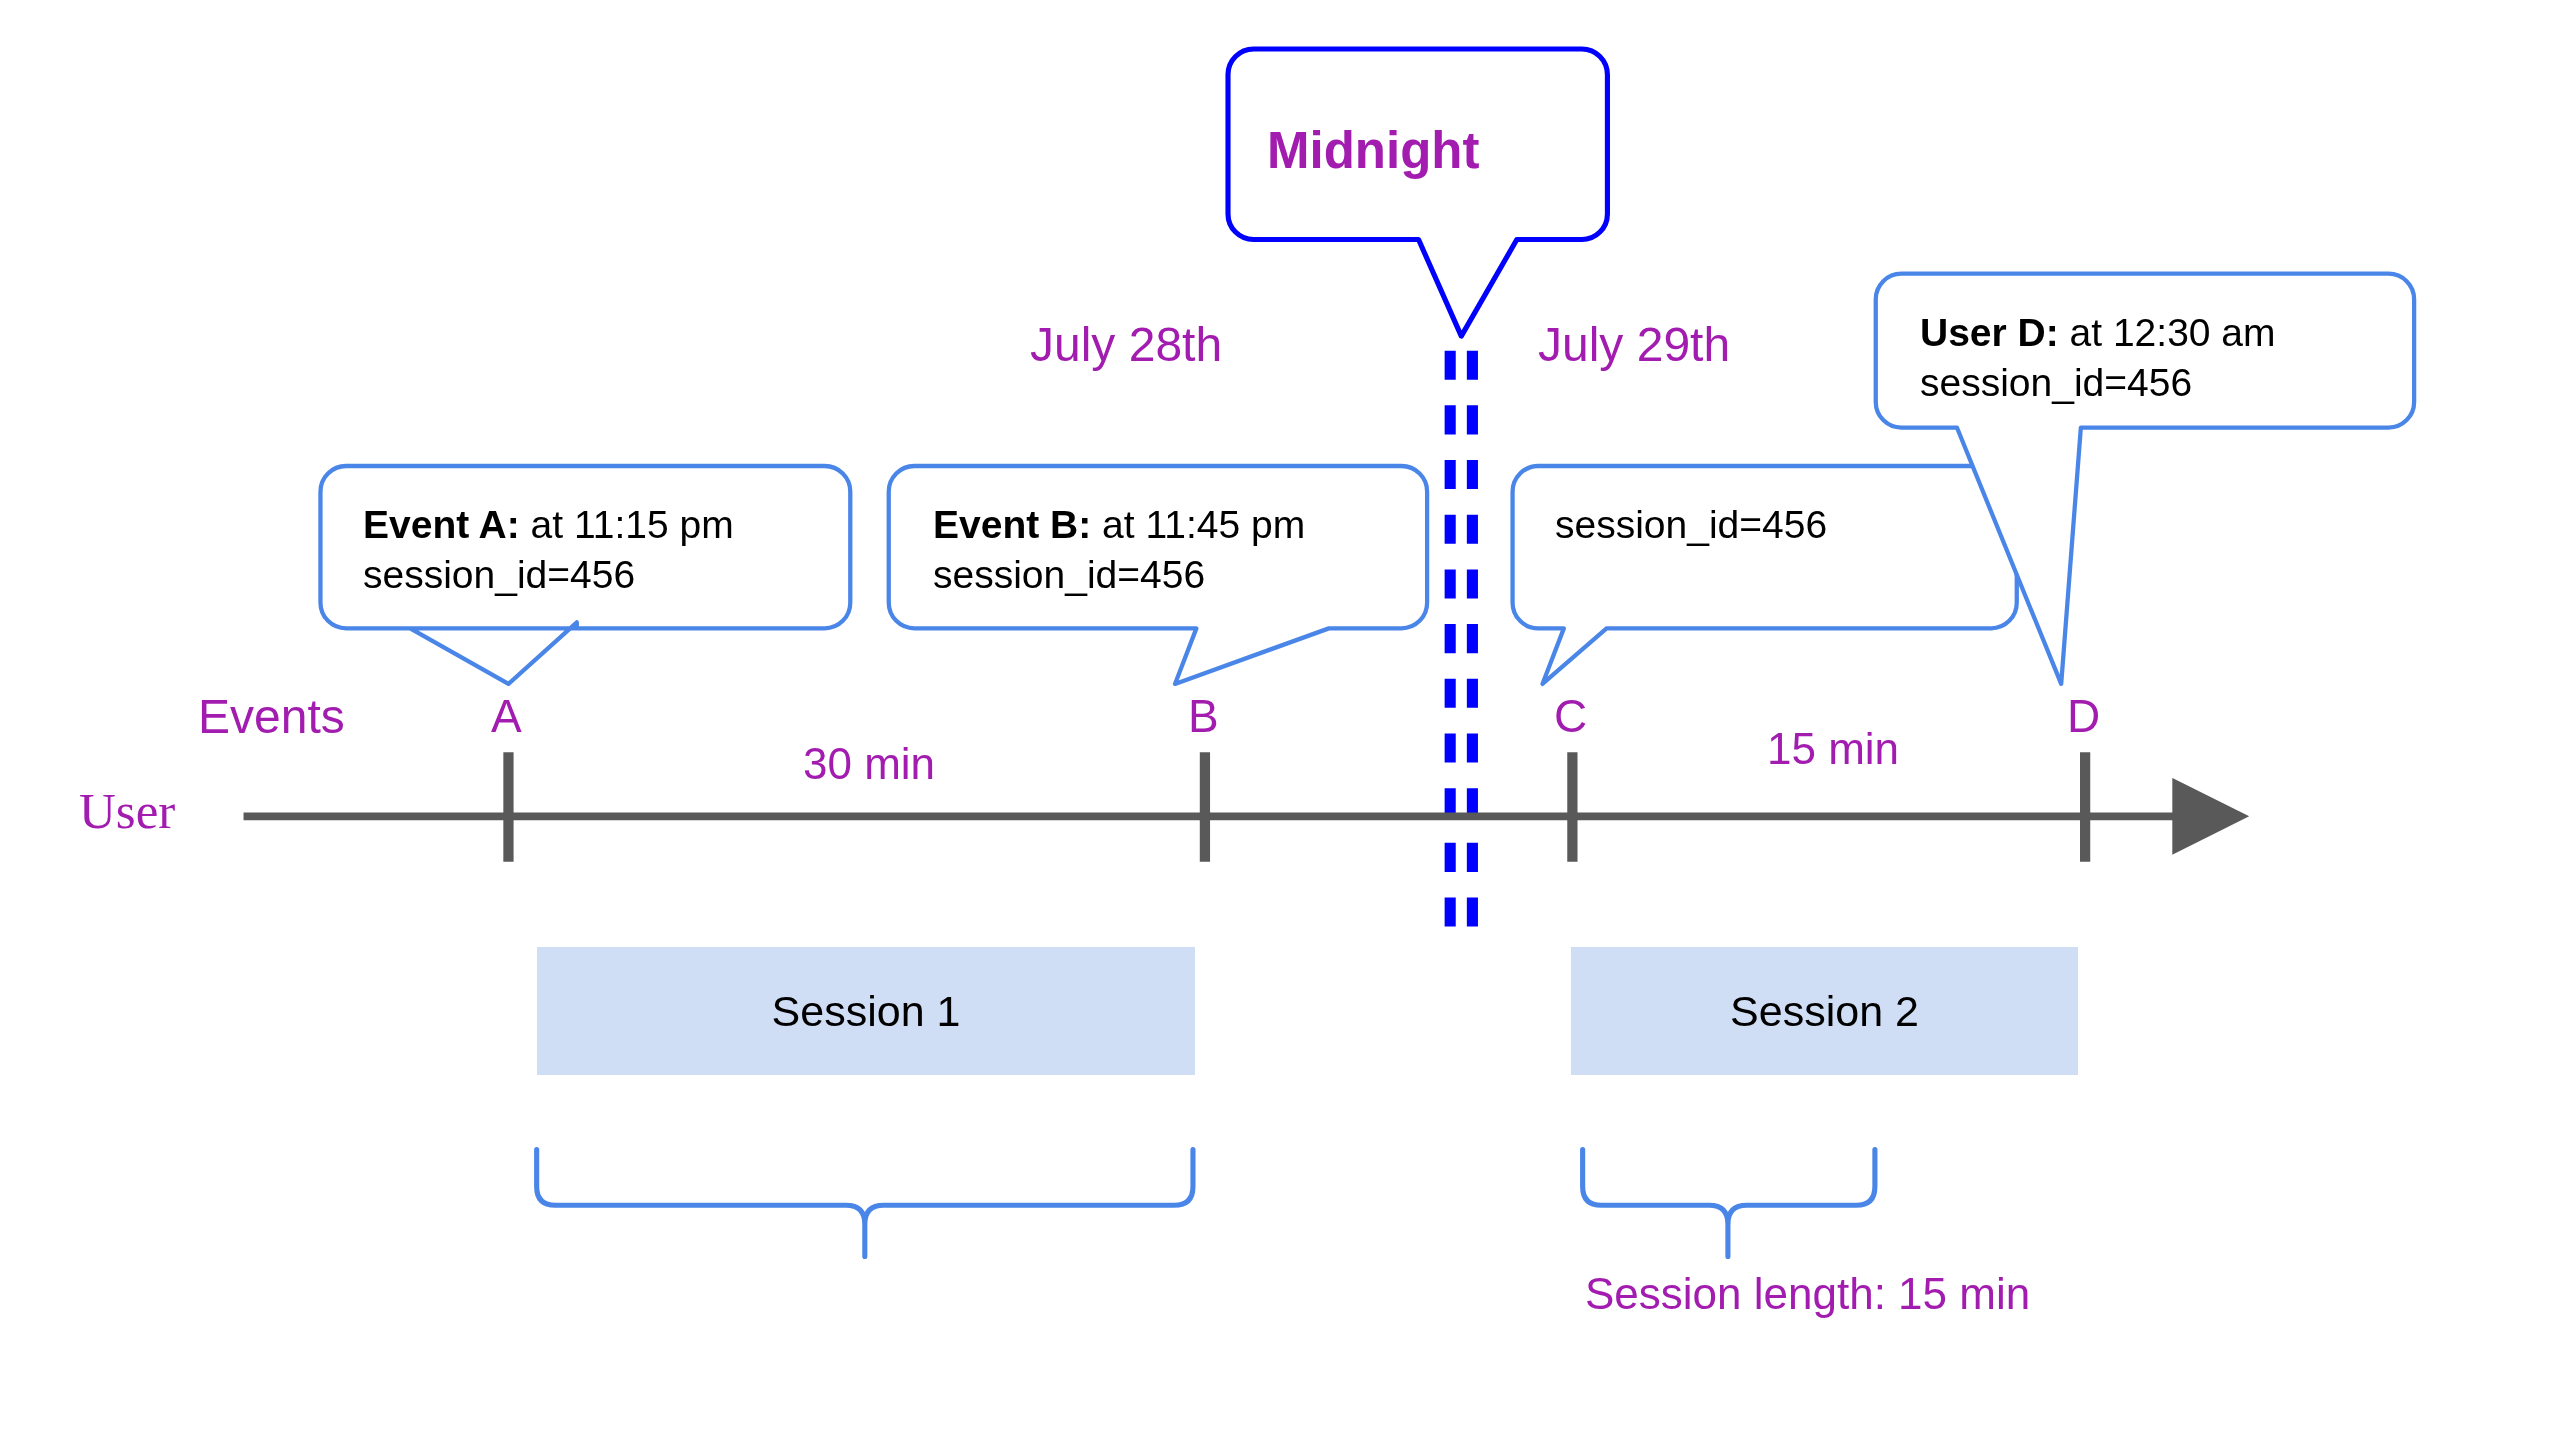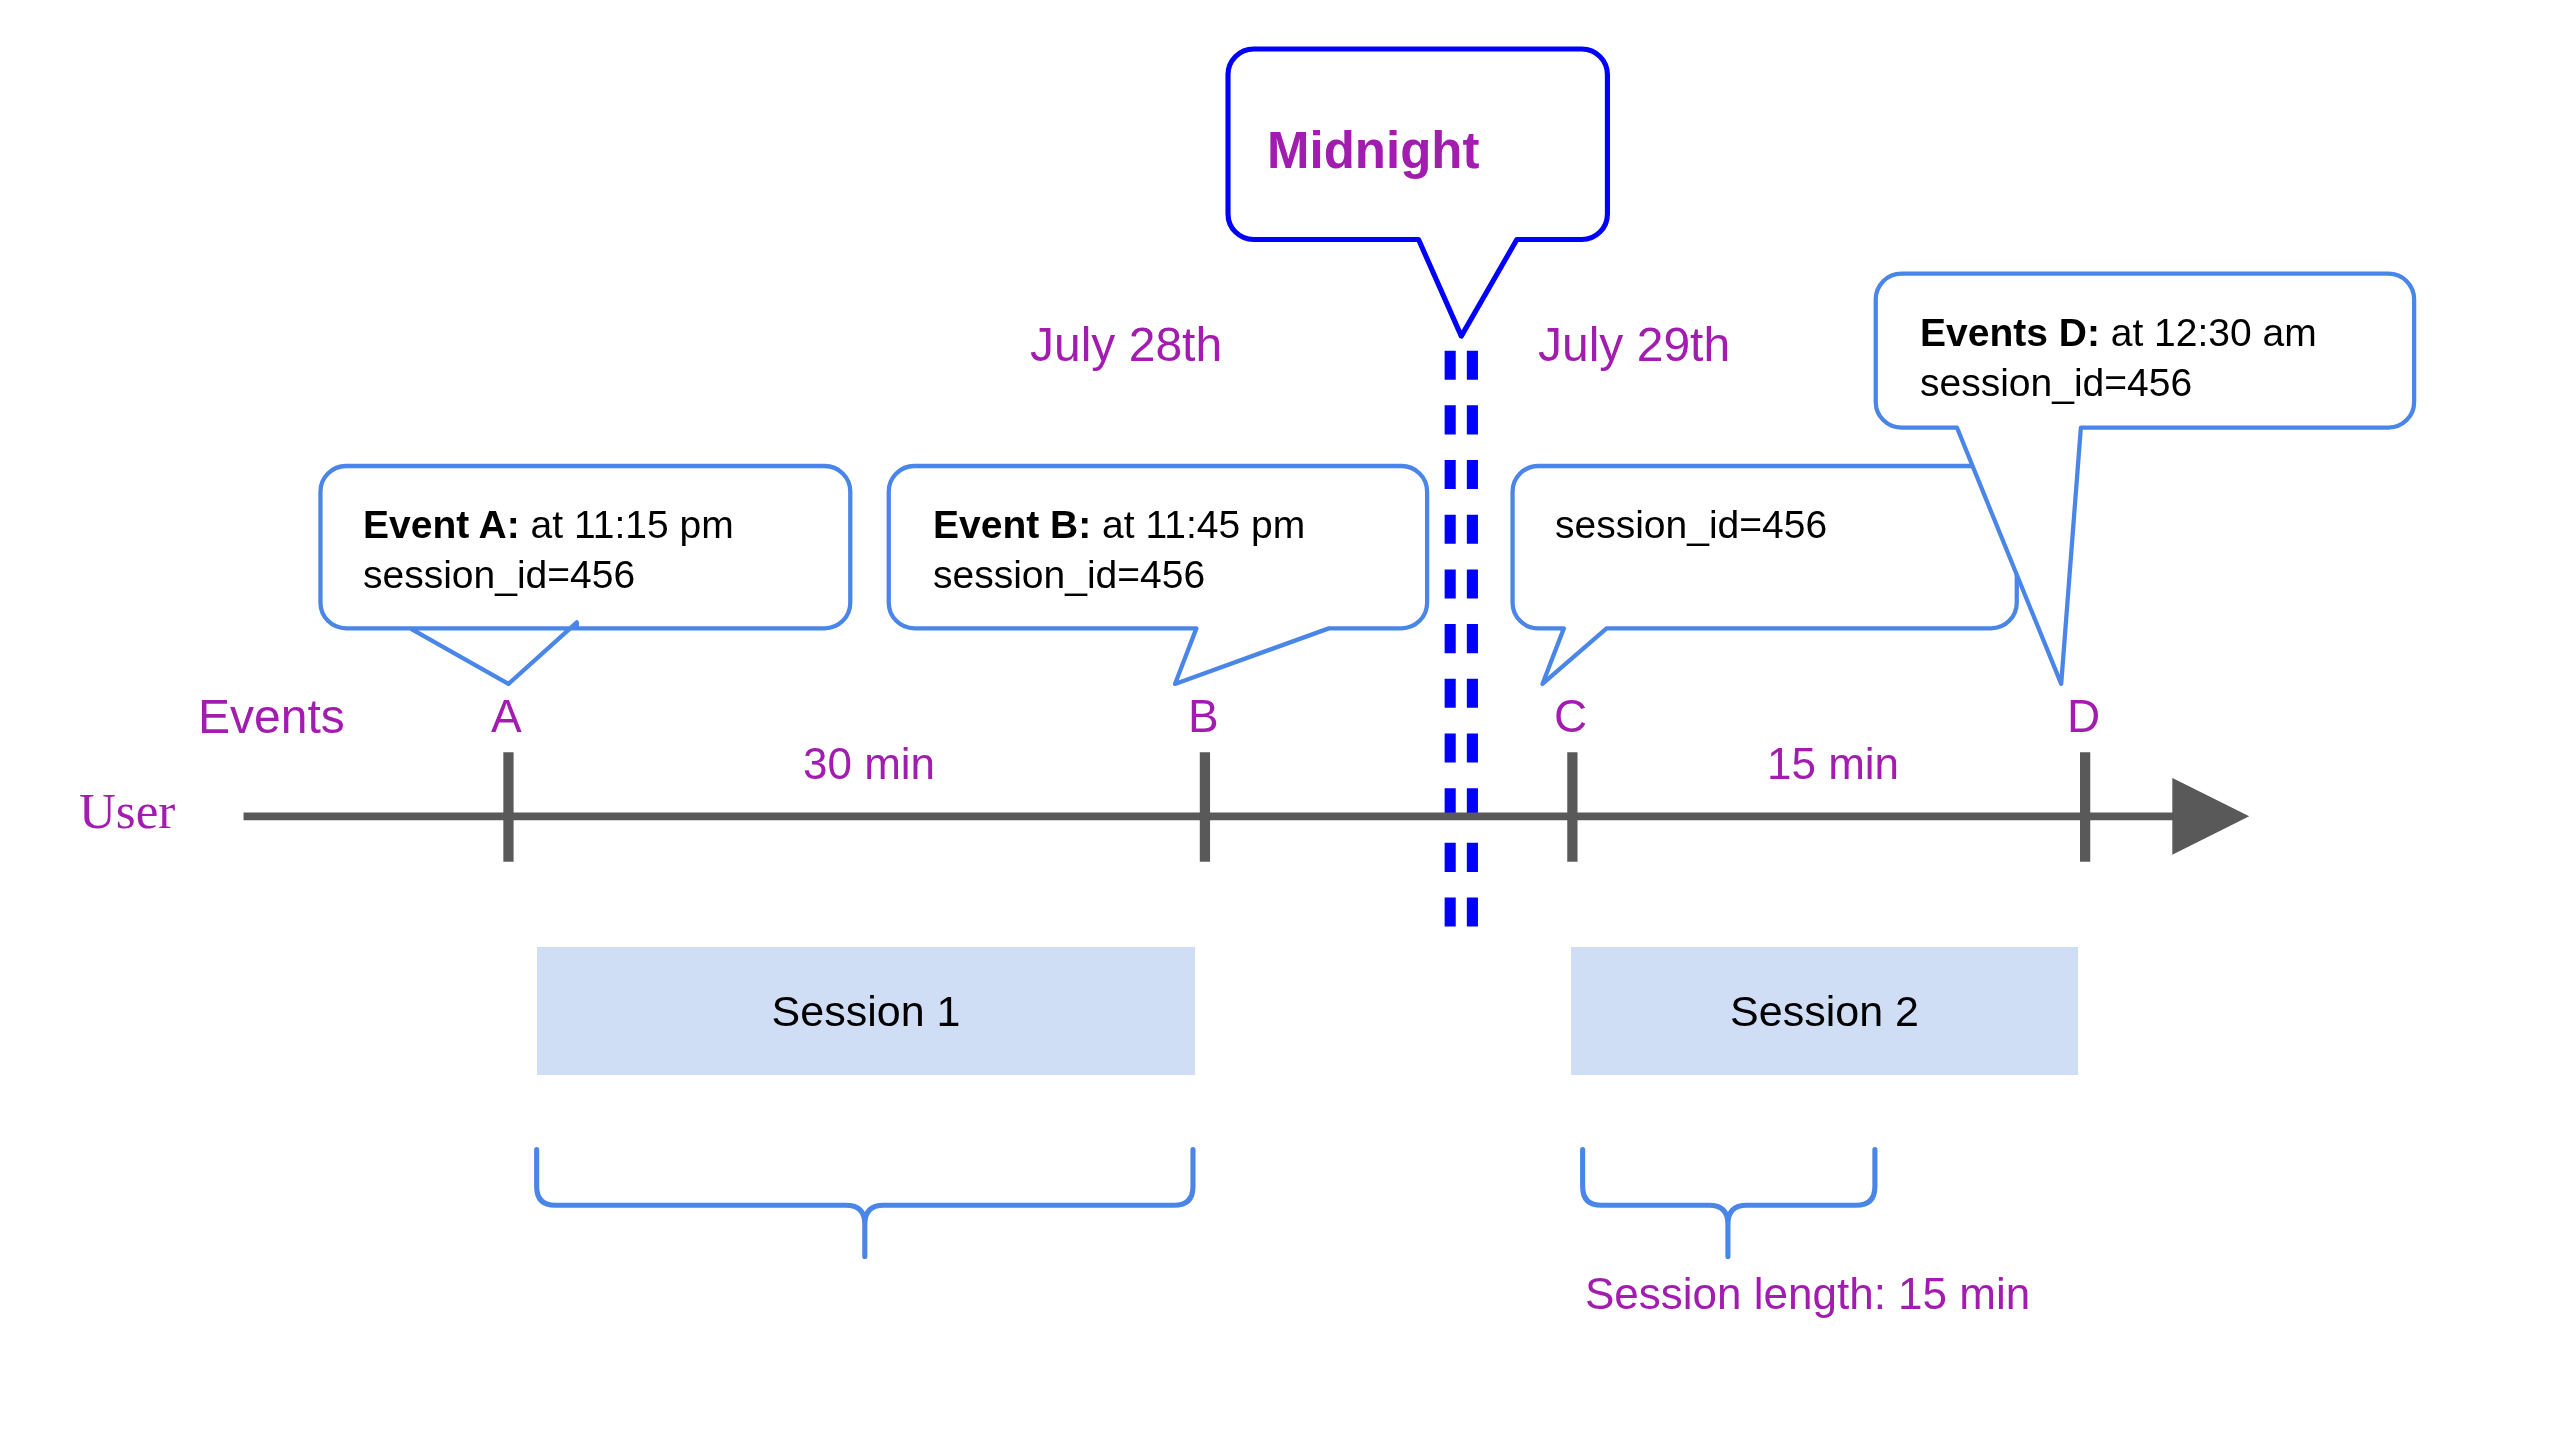--- a/index.html
+++ b/index.html
@@ -215,34 +215,34 @@
   <div class="callout-text" style="left:933px; top:500px;">
     <div><b>Event B:</b><span> at 11:45 pm</span></div>
     <div>session_id=456</div>
   </div>
 
   <div class="callout-text" style="left:1555px; top:500px;">
     <div>session_id=456</div>
   </div>
 
   <div class="callout-text" style="left:1920px; top:308px;">
-    <div><b>Events D:</b><span> at 12:30 am</span></div>
+    <div><b>User D:</b><span> at 12:30 am</span></div>
     <div>session_id=456</div>
   </div>
 
   <div class="txt lbl-axis" style="left:198px; top:688px;">Events</div>
   <div class="txt lbl-big" style="left:79px; top:780px;">User</div>
 
   <div class="txt lbl-marker" style="left:491px; top:688px;">A</div>
   <div class="txt lbl-marker" style="left:1188px; top:688px;">B</div>
   <div class="txt lbl-marker" style="left:1554px; top:688px;">C</div>
   <div class="txt lbl-marker" style="left:2067px; top:688px;">D</div>
 
   <div class="txt lbl-dur" style="left:803px; top:737px;">30 min</div>
-  <div class="txt lbl-dur" style="left:1767px; top:737px;text-align:right;">15 min</div>
+  <div class="txt lbl-dur" style="left:1767px; top:722px;text-align:right;">15 min</div>
 
   <div class="session-box" style="left:537px; top:947px; width:658px; height:128px;">
     <span>Session 1</span>
   </div>
   <div class="session-box" style="left:1571px; top:947px; width:507px; height:128px;">
     <span>Session 2</span>
   </div>
 
   <div class="txt lbl-sesslen" style="left:1585px; top:1267px;">Session length: 15 min</div>
 

